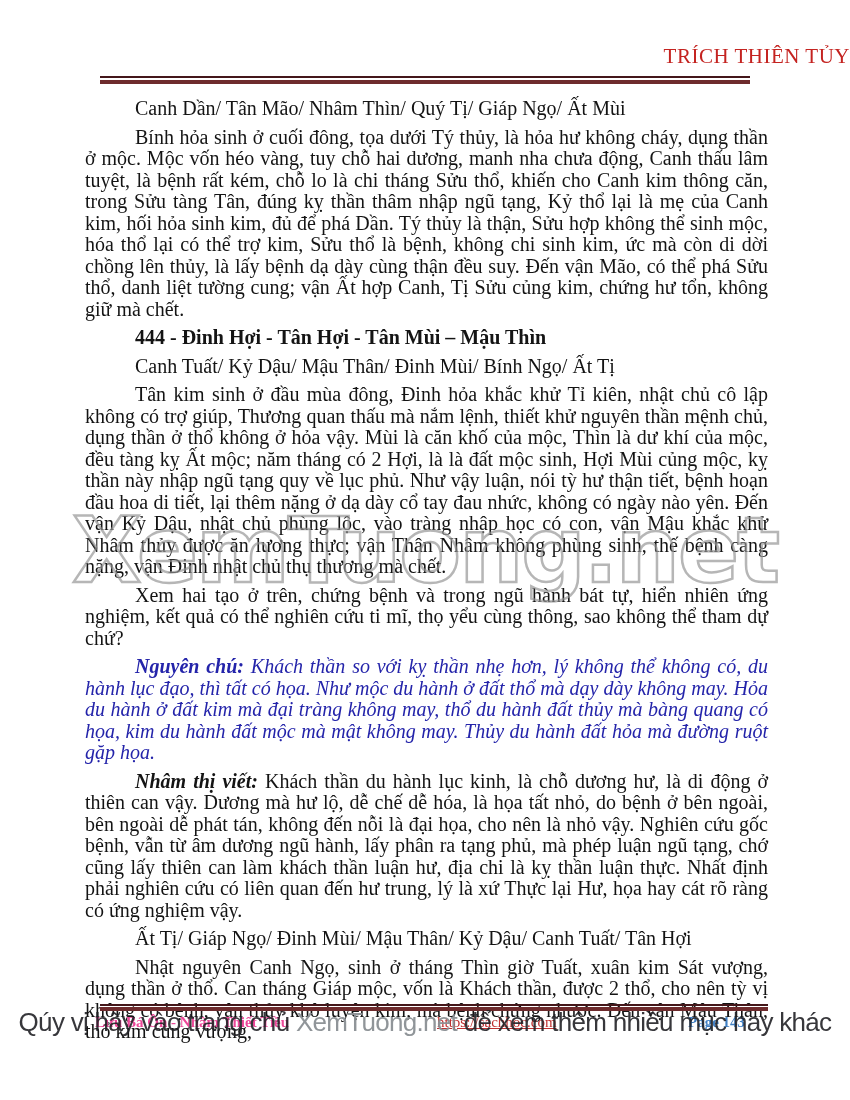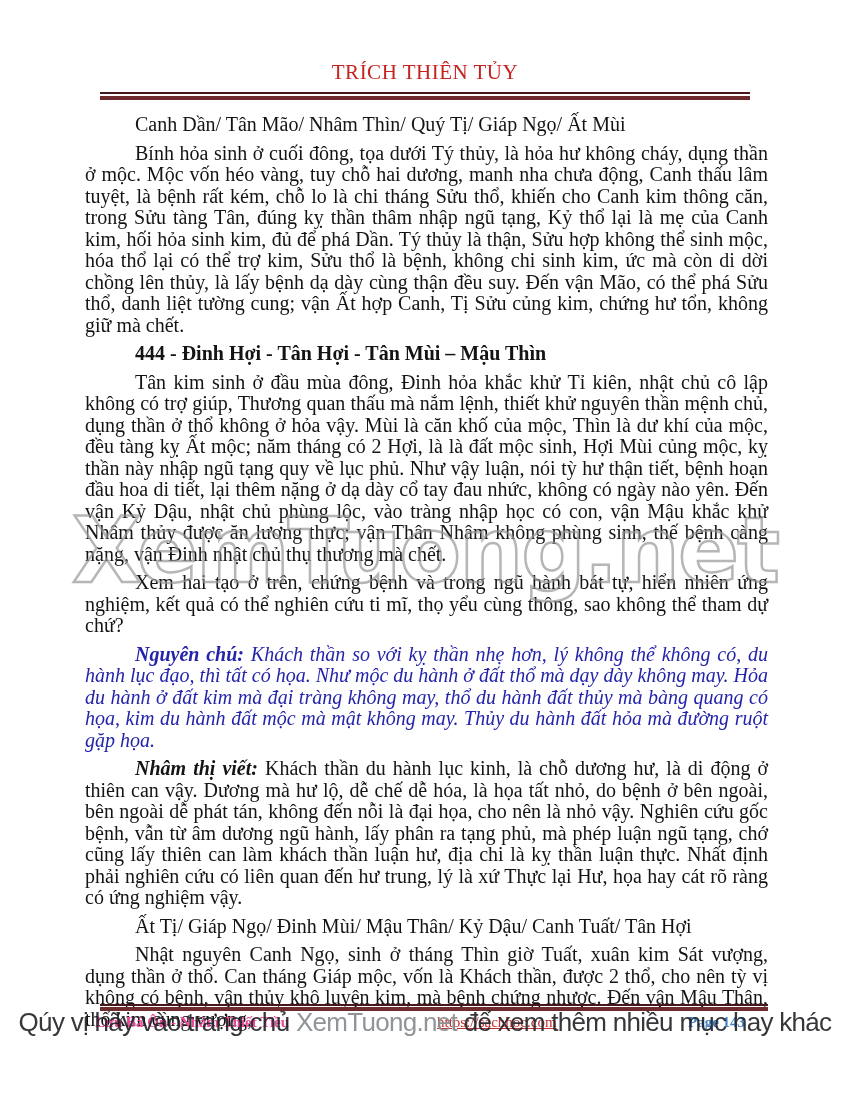--- a/index.html
+++ b/index.html
@@ -1,20 +1,20 @@
 <!DOCTYPE html>
 <html><head>
 <meta charset="utf-8">
 <style>
   html,body{margin:0;padding:0;}
   body{
     width:850px;height:1100px;background:#ffffff;position:relative;overflow:hidden;
     font-family:"Liberation Serif", serif;color:#141414;
   }
-  .page-header{padding-top:44px;text-align:center;margin-top:16px;}
+  .page-header{padding-top:44px;text-align:right;}
   .page-title{
     display:inline-block;color:#c42320;font-size:21px;letter-spacing:.5px;
     font-family:"Liberation Serif", serif;
   }
   .header-rule{
     margin:7px 100px 0 100px;height:2px;
     border-top:2px solid #44171a;border-bottom:4px solid #6e2b2d;
   }
   .content{
     margin:14px 82px 0 85px;font-size:20px;line-height:21.5px;
@@ -55,20 +55,21 @@
 
 <div class="page-header">
   <span class="page-title">TRÍCH THIÊN TỦY</span>
   <div class="header-rule"></div>
 </div>
 
 <div class="content">
   <p class="pillars">Canh Dần/ Tân Mão/ Nhâm Thìn/ Quý Tị/ Giáp Ngọ/ Ất Mùi</p>
   <p>Bính hỏa sinh ở cuối đông, tọa dưới Tý thủy, là hỏa hư không cháy, dụng thần ở mộc. Mộc vốn héo vàng, tuy chỗ hai dương, manh nha chưa động, Canh thấu lâm tuyệt, là bệnh rất kém, chỗ lo là chi tháng Sửu thổ, khiến cho Canh kim thông căn, trong Sửu tàng Tân, đúng kỵ thần thâm nhập ngũ tạng, Kỷ thổ lại là mẹ của Canh kim, hối hỏa sinh kim, đủ để phá Dần. Tý thủy là thận, Sửu hợp không thể sinh mộc, hóa thổ lại có thể trợ kim, Sửu thổ là bệnh, không chi sinh kim, ức mà còn di dời chồng lên thủy, là lấy bệnh dạ dày cùng thận đều suy. Đến vận Mão, có thể phá Sửu thổ, danh liệt tường cung; vận Ất hợp Canh, Tị Sửu củng kim, chứng hư tổn, không giữ mà chết.</p>
   <p class="h-bold">444 - Đinh Hợi - Tân Hợi - Tân Mùi – Mậu Thìn</p>
+  <p class="pillars">Canh Tuất/ Kỷ Dậu/ Mậu Thân/ Đinh Mùi/ Bính Ngọ/ Ất Tị</p>
   <p>Tân kim sinh ở đầu mùa đông, Đinh hỏa khắc khử Tỉ kiên, nhật chủ cô lập không có trợ giúp, Thương quan thấu mà nắm lệnh, thiết khử nguyên thần mệnh chủ, dụng thần ở thổ không ở hỏa vậy. Mùi là căn khố của mộc, Thìn là dư khí của mộc, đều tàng kỵ Ất mộc; năm tháng có 2 Hợi, là là đất mộc sinh, Hợi Mùi củng mộc, kỵ thần này nhập ngũ tạng quy về lục phủ. Như vậy luận, nói tỳ hư thận tiết, bệnh hoạn đầu hoa di tiết, lại thêm nặng ở dạ dày cổ tay đau nhức, không có ngày nào yên. Đến vận Kỷ Dậu, nhật chủ phùng lộc, vào tràng nhập học có con, vận Mậu khắc khử Nhâm thủy được ăn lương thực; vận Thân Nhâm không phùng sinh, thế bệnh càng nặng, vận Đinh nhật chủ thụ thương mà chết.</p>
   <p>Xem hai tạo ở trên, chứng bệnh và trong ngũ hành bát tự, hiển nhiên ứng nghiệm, kết quả có thể nghiên cứu ti mĩ, thọ yểu cùng thông, sao không thể tham dự chứ?</p>
   <p class="blue-para"><span class="lead-blue">Nguyên chú:</span><span> Khách thần so với kỵ thần nhẹ hơn, lý không thể không có, du hành lục đạo, thì tất có họa. Như mộc du hành ở đất thổ mà dạy dày không may. Hỏa du hành ở đất kim mà đại tràng không may, thổ du hành đất thủy mà bàng quang có họa, kim du hành đất mộc mà mật không may. Thủy du hành đất hỏa mà đường ruột gặp họa.</span></p>
   <p><span class="lead-black">Nhâm thị viết:</span><span> Khách thần du hành lục kinh, là chỗ dương hư, là di động ở thiên can vậy. Dương mà hư lộ, dễ chế dễ hóa, là họa tất nhỏ, do bệnh ở bên ngoài, bên ngoài dễ phát tán, không đến nỗi là đại họa, cho nên là nhỏ vậy. Nghiên cứu gốc bệnh, vẫn từ âm dương ngũ hành, lấy phân ra tạng phủ, mà phép luận ngũ tạng, chớ cũng lấy thiên can làm khách thần luận hư, địa chi là kỵ thần luận thực. Nhất định phải nghiên cứu có liên quan đến hư trung, lý là xứ Thực lại Hư, họa hay cát rõ ràng có ứng nghiệm vậy.</span></p>
   <p class="pillars">Ất Tị/ Giáp Ngọ/ Đinh Mùi/ Mậu Thân/ Kỷ Dậu/ Canh Tuất/ Tân Hợi</p>
   <p>Nhật nguyên Canh Ngọ, sinh ở tháng Thìn giờ Tuất, xuân kim Sát vượng, dụng thần ở thổ. Can tháng Giáp mộc, vốn là Khách thần, được 2 thổ, cho nên tỳ vị không có bệnh, vận thủy khô luyện kim, mà bệnh chứng nhược. Đến vận Mậu Thân, thổ kim cùng vượng,</p>
 </div>
 
 <div class="watermark">XemTuong.net</div>
 

